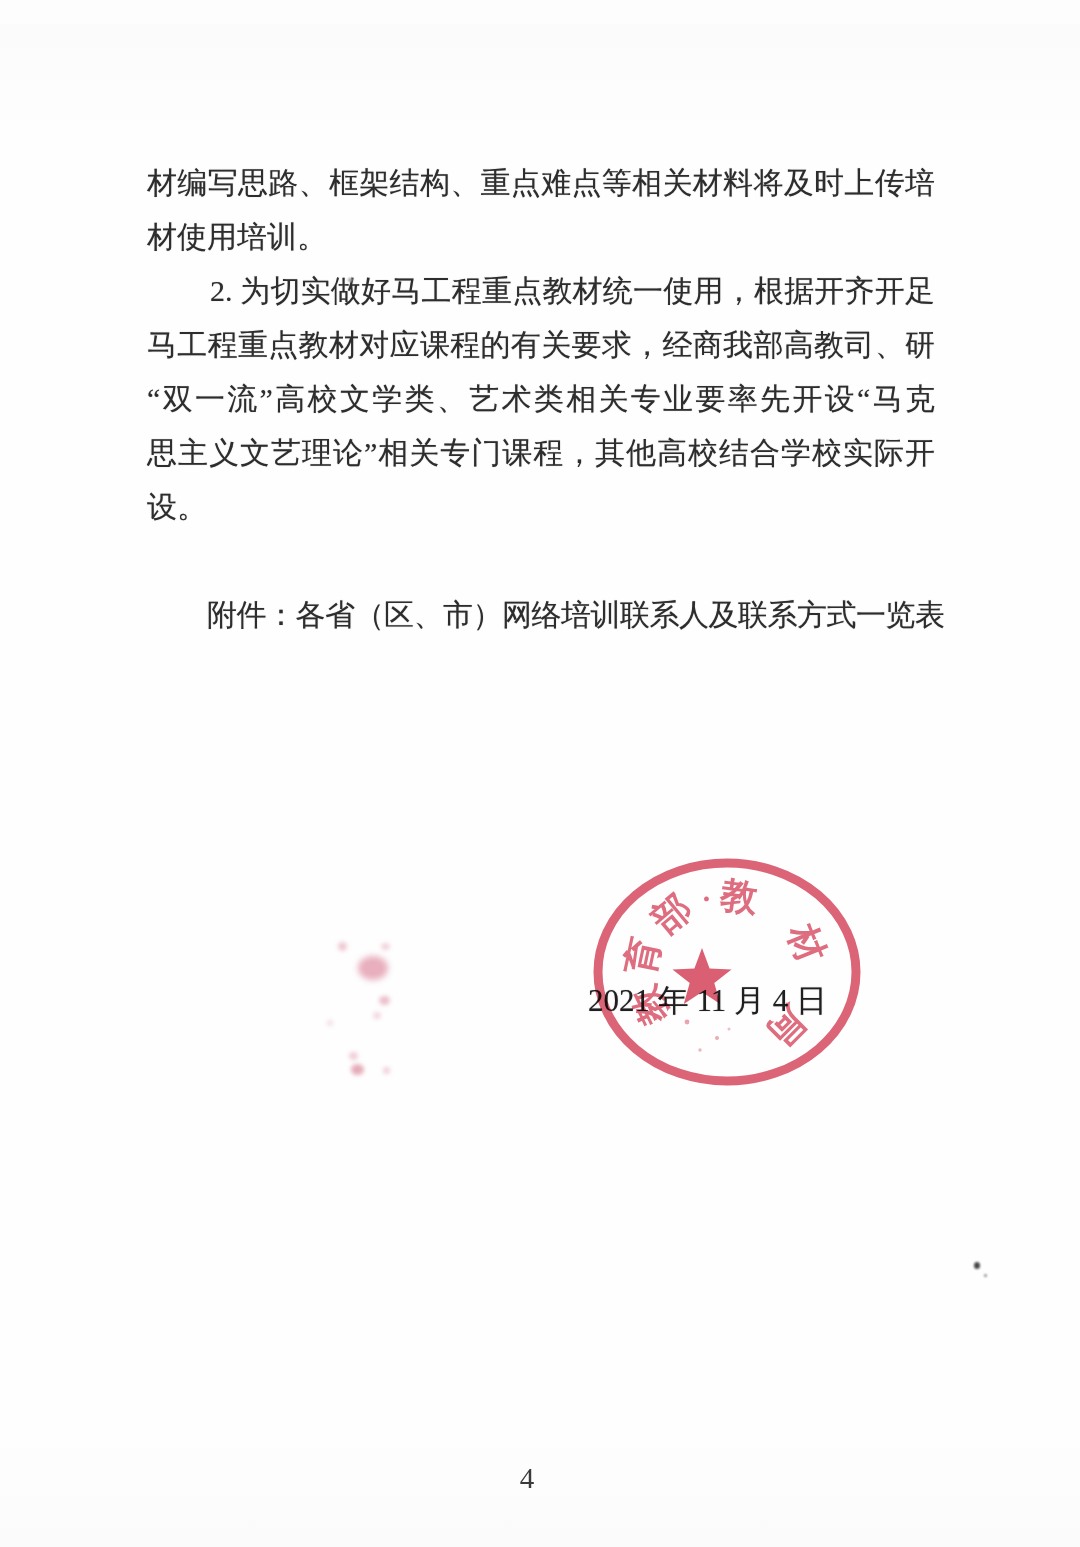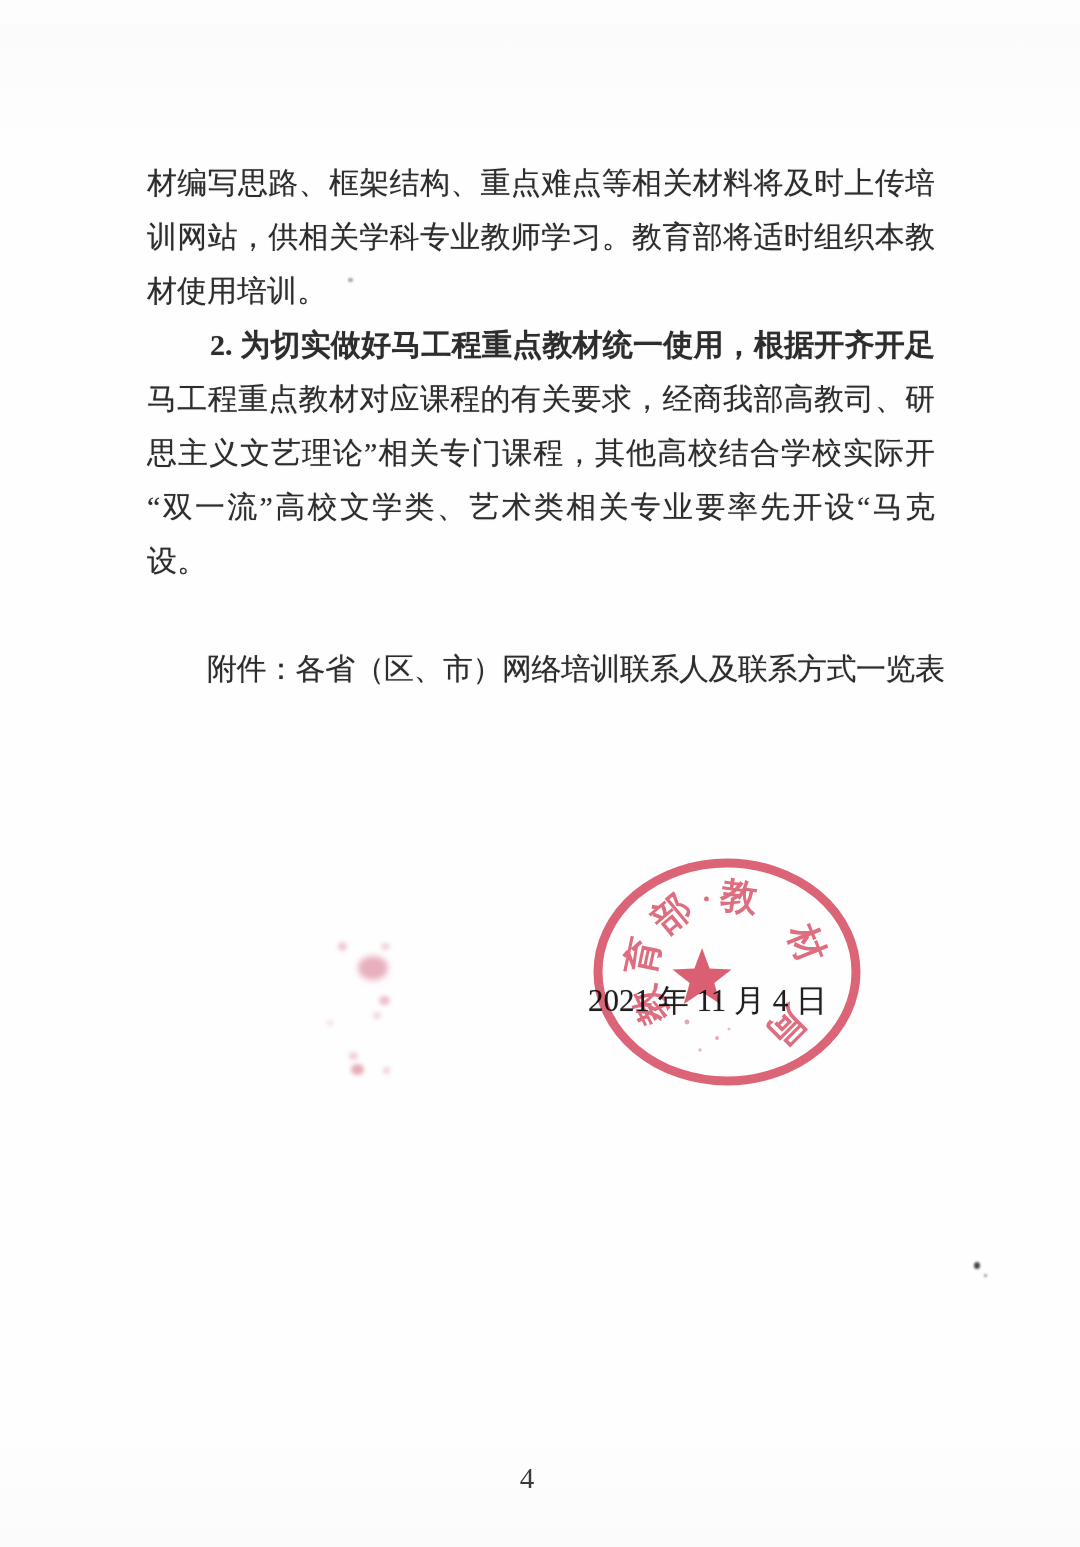--- a/index.html
+++ b/index.html
@@ -13,21 +13,21 @@
   .body-text{
     position:absolute;left:147px;top:132px;width:788px;
     font-size:30px;color:#2d2d2d;
     text-shadow:0 0 1px rgba(45,45,45,.45);
   }
   .bodyline{
     height:54px;line-height:54px;white-space:nowrap;
     text-align:justify;text-align-last:justify;
   }
   .bodyline.short{text-align-last:left;}
-  .bodyline.indent{padding-left:63px;font-weight:bold;}
+  .bodyline.indent{padding-left:63px;}
   .attachment{
     margin-top:54px;height:54px;line-height:54px;
     padding-left:60px;letter-spacing:-0.5px;white-space:nowrap;
   }
   .seal{
     position:absolute;left:592px;top:833px;width:270px;height:230px;
     filter:blur(.4px);z-index:1;
   }
   .sig-issuer{
     position:absolute;left:618px;top:898px;width:200px;
@@ -59,26 +59,25 @@
   .spk2{left:984px;top:1250px;width:3px;height:3px;background:#8a8a8a;filter:blur(1px);}
   .spk3{left:348px;top:254px;width:5px;height:4px;background:#9a9a9a;filter:blur(1px);}
 </style>
 </head>
 <body>
 
 <div class="page">
 
   <div class="body-text">
     <div class="bodyline">材编写思路、框架结构、重点难点等相关材料将及时上传培</div>
-    <div class="bodyline">训网站，供相关学科专业教师学习。教育部将适时组织本教</div>
     <div class="bodyline short">材使用培训。</div>
     <div class="bodyline indent">2. 为切实做好马工程重点教材统一使用，根据开齐开足</div>
     <div class="bodyline">马工程重点教材对应课程的有关要求，经商我部高教司、研</div>
+    <div class="bodyline">“双一流”高校文学类、艺术类相关专业要率先开设“马克</div>
     <div class="bodyline">思主义文艺理论”相关专门课程，其他高校结合学校实际开</div>
-    <div class="bodyline">“双一流”高校文学类、艺术类相关专业要率先开设“马克</div>
     <div class="bodyline short">设。</div>
     <div class="attachment">附件：各省（区、市）网络培训联系人及联系方式一览表</div>
   </div>
 
   <svg class="seal" viewBox="0 0 270 230" aria-hidden="true">
     <ellipse cx="135" cy="115" rx="129" ry="109" fill="none" stroke="#d5495f" stroke-width="9" opacity="0.85"></ellipse>
     <path d="M110,91 L117.6,111.6 L139.5,112.4 L122.3,126 L128.2,147.1 L110,134.9 L91.8,147.1 L97.7,126 L80.5,112.4 L102.4,111.6 Z" fill="#d5495f" opacity="0.88"></path>
     <g fill="#d5495f" opacity="0.8" font-size="37" font-weight="600" text-anchor="middle" dominant-baseline="central">
       <text x="57.7" y="148.3" transform="rotate(-116 57.7 148.3)">教</text>
       <text x="50.9" y="99.2" transform="rotate(-78 50.9 99.2)">育</text>

